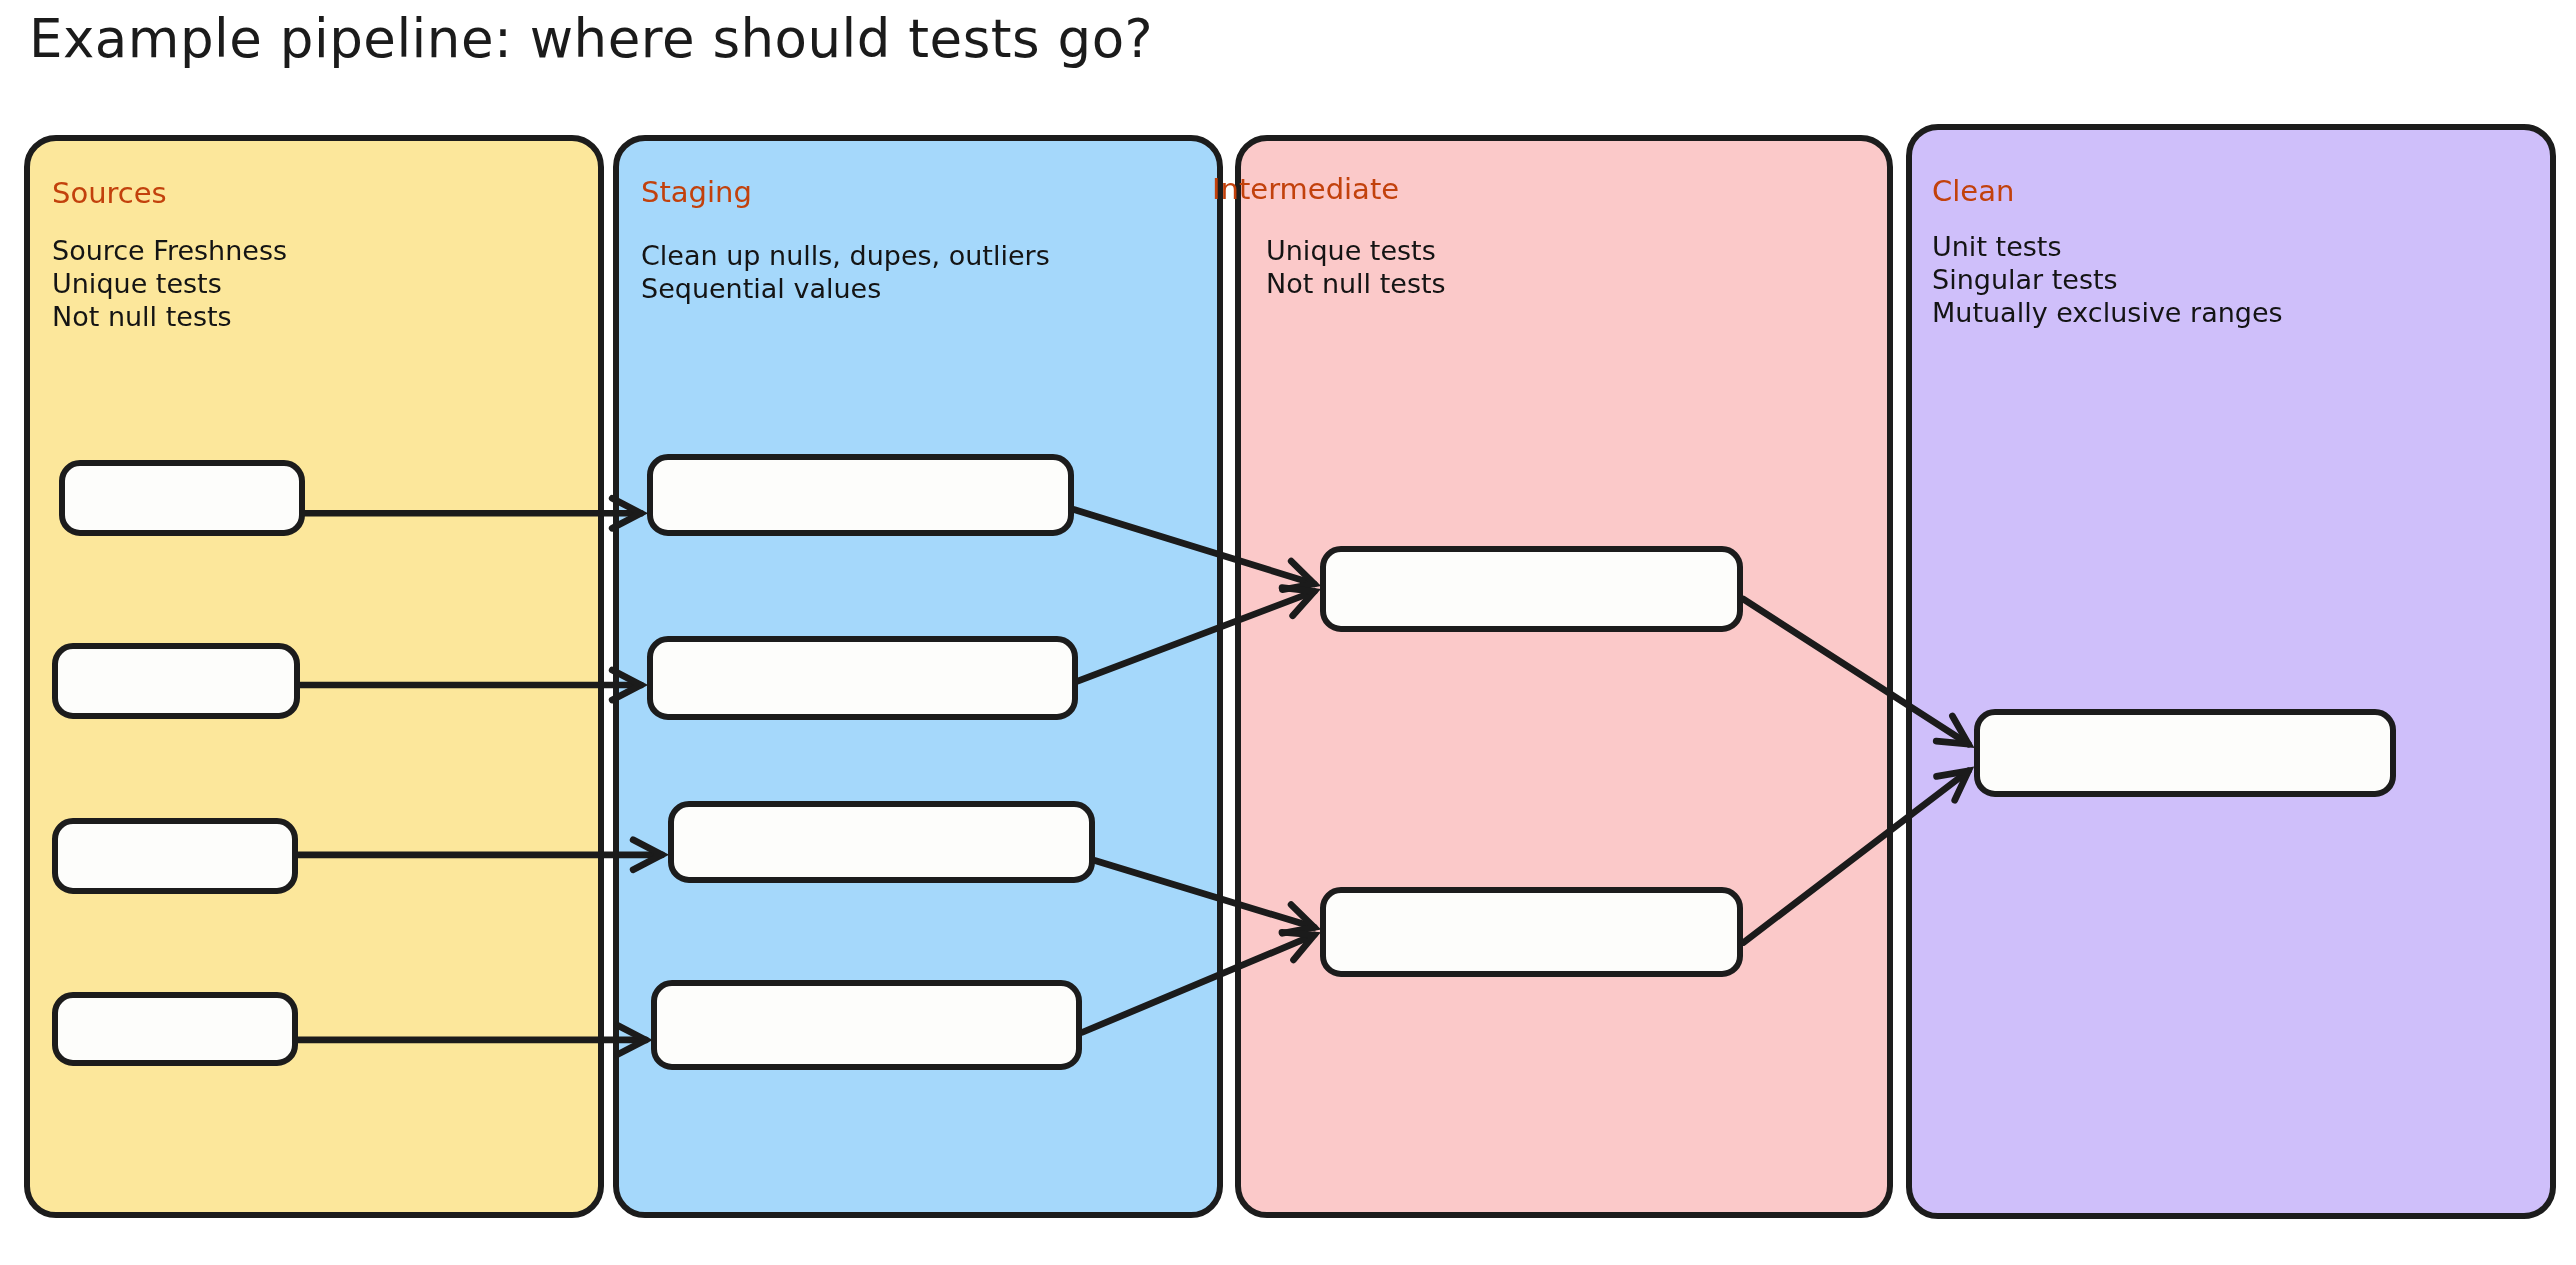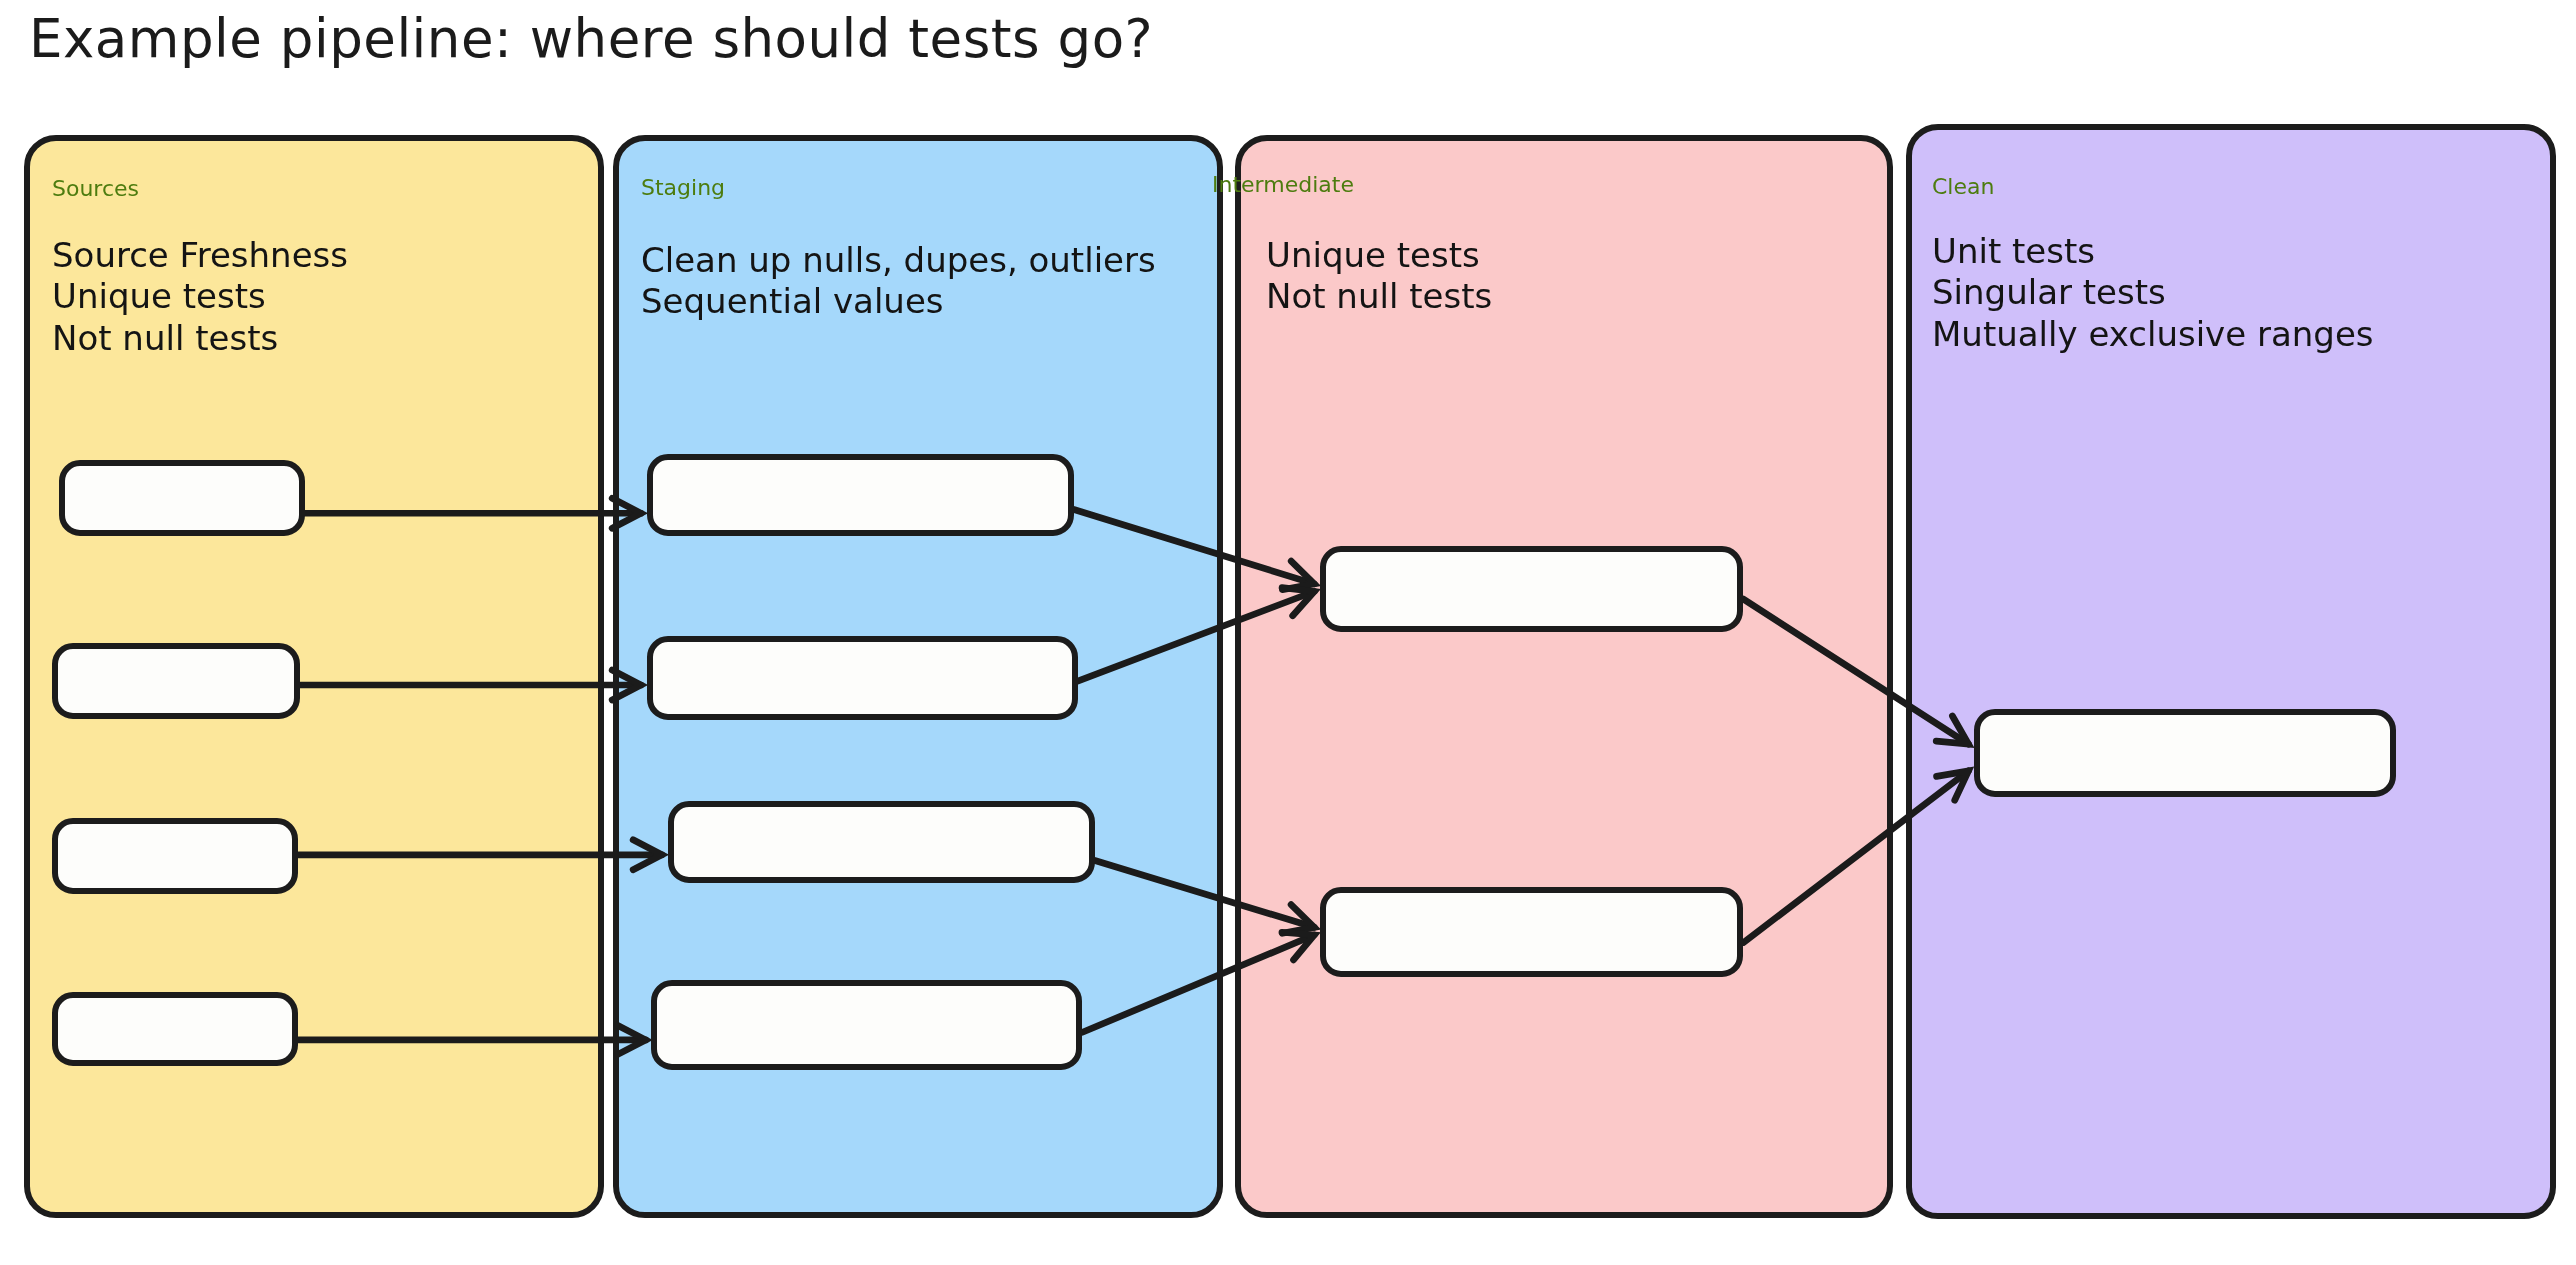--- a/index.html
+++ b/index.html
@@ -4,22 +4,22 @@
 <style>
   html,body{margin:0;padding:0;background:#ffffff;}
   body{width:2576px;height:1266px;position:relative;overflow:hidden;
        font-family:"DejaVu Sans","Liberation Sans",sans-serif;}
   #canvas{position:absolute;inset:0;width:2252px;height:1266px;}
   #title{position:absolute;left:29px;top:7.6px;font-size:53px;color:#1b1b1b;
          font-family:"DejaVu Sans","Liberation Sans",sans-serif;
          letter-spacing:0.5px;white-space:nowrap;}
   .panel{position:absolute;box-sizing:border-box;border:6.7px solid #1c1c1c;
          border-radius:32px;}
-  .panel-title{position:absolute;font-size:22px;color:#4d7c0f;white-space:nowrap;}
-  .panel-bullets{position:absolute;font-size:34px;color:#141414;line-height:1.22;
+  .panel-title{position:absolute;font-size:29px;color:#c2410c;white-space:nowrap;}
+  .panel-bullets{position:absolute;font-size:27px;color:#141414;line-height:1.22;
                  white-space:pre;}
   .node{position:absolute;background:#fdfdfb;border:6.7px solid #1c1c1c;
         border-radius:21px;box-sizing:border-box;}
   svg.edges{position:absolute;left:0;top:0;width:2576px;height:1266px;
             pointer-events:none;}
   .edge{stroke:#1b1b1b;stroke-width:7;fill:none;stroke-linecap:round;}
   .arrowhead{stroke:#1b1b1b;stroke-width:7;fill:none;stroke-linecap:round;}
 </style>
 </head>
 <body>

